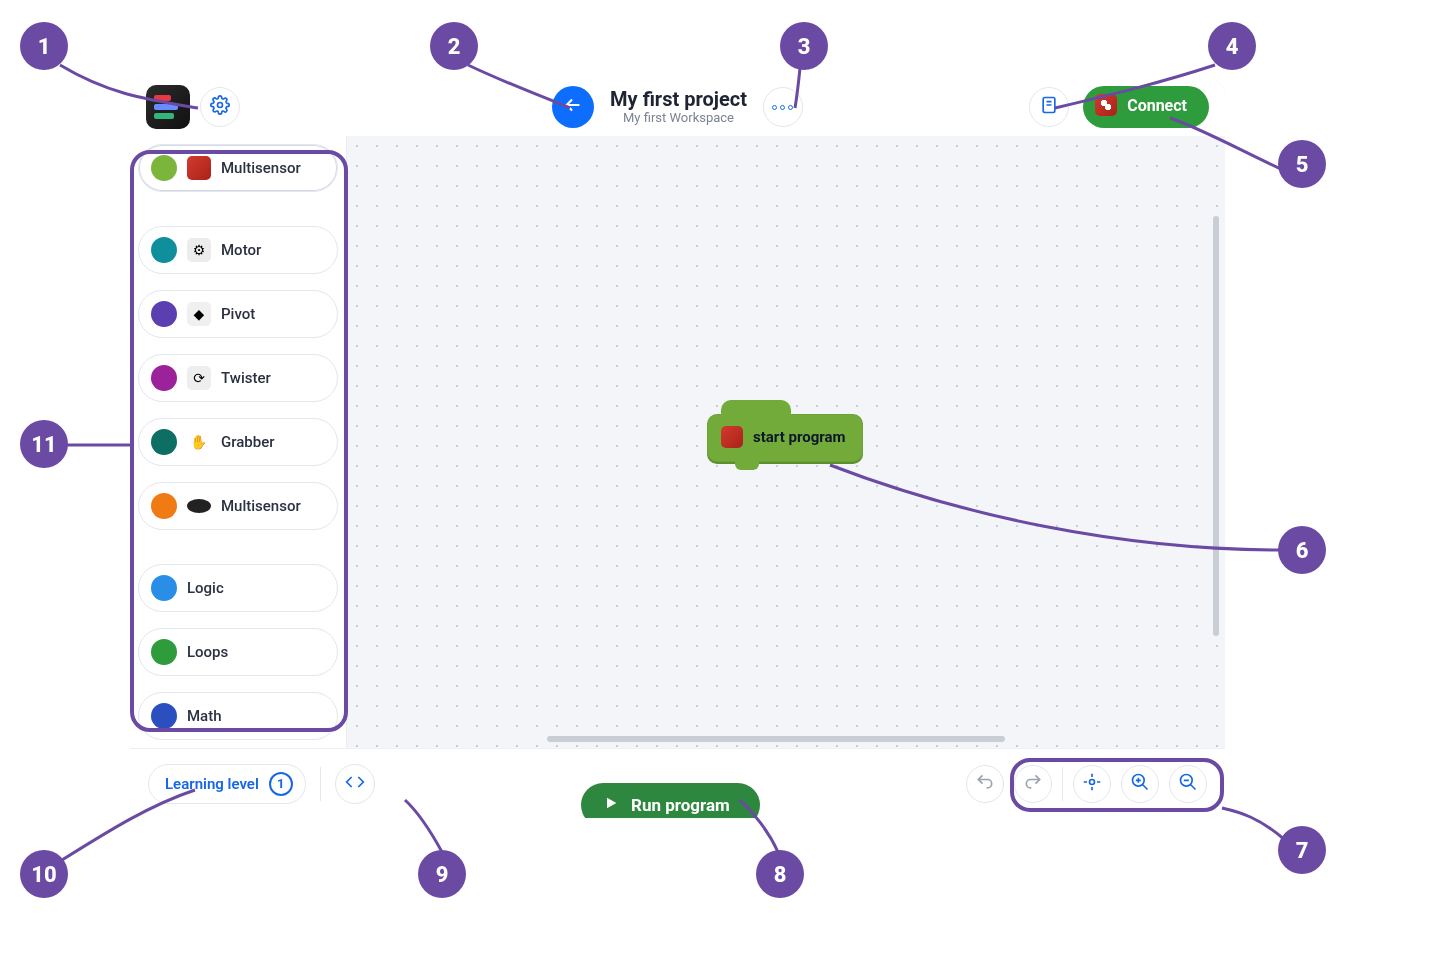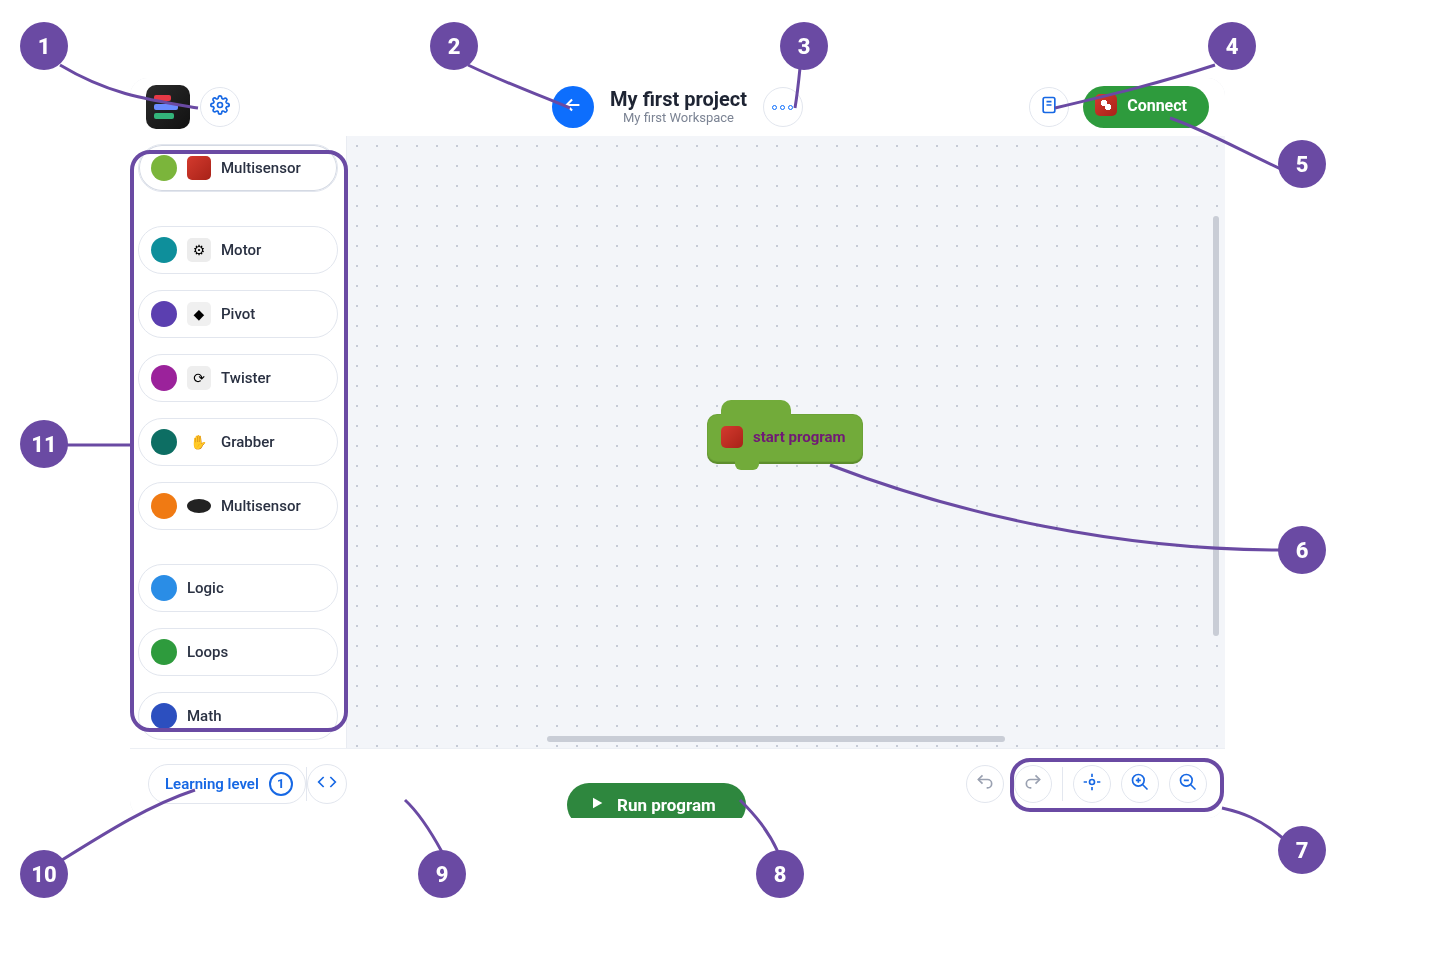--- a/index.html
+++ b/index.html
@@ -132,42 +132,42 @@
     content:""; position:absolute; right:6px; top:80px; width:6px; height:420px;
     background:#c9cdd6; border-radius:3px;
   }
   .canvas::before{ 
     content:""; position:absolute; left:200px; right:220px; bottom:6px; height:6px;
     background:#c9cdd6; border-radius:3px;
   }
 
   .start-block{
     position:absolute; left:360px; top:278px;
-    background:#72ab3a; color:#701a75; font-weight:700; font-size:15px;
+    background:#72ab3a; color:#0f172a; font-weight:700; font-size:15px;
     border-radius:10px; padding:12px 18px 14px 14px;
     display:flex; align-items:center; gap:10px;
     box-shadow: 0 2px 0 #5d8e2d, inset 0 0 0 1px rgba(0,0,0,0.05);
     cursor:grab;
   }
   .start-block::before{
     content:""; position:absolute; left:14px; top:-14px; width:70px; height:18px;
     background:#72ab3a; border-radius:10px 10px 0 0;
   }
   .start-block::after{ 
     content:""; position:absolute; left:28px; bottom:-8px; width:24px; height:10px;
     background:#72ab3a; border-radius:0 0 6px 6px;
   }
   .start-block .cube{
     width:22px;height:22px;border-radius:5px;
     background:linear-gradient(135deg,#d43a2e,#a82218);
   }
 
   
   .footer{
-    height:70px; background:#fff; display:flex; align-items:center; padding:0 18px; 
+    height:70px; background:#fff; display:flex; align-items:center; padding:0 18px; gap:14px;
     border-top:1px solid #eceff4;
   }
   .learning-pill{
     height:40px; border:1px solid #e2e6ee; border-radius:20px;
     display:flex; align-items:center; gap:10px; padding:0 12px 0 16px;
     color:#1768e4; font-weight:600; font-size:15px; cursor:pointer;
   }
   .learning-pill .lvl{
     width:24px;height:24px;border-radius:50%;border:2px solid #1768e4;
     display:flex;align-items:center;justify-content:center;font-size:13px;color:#1768e4;font-weight:700;

